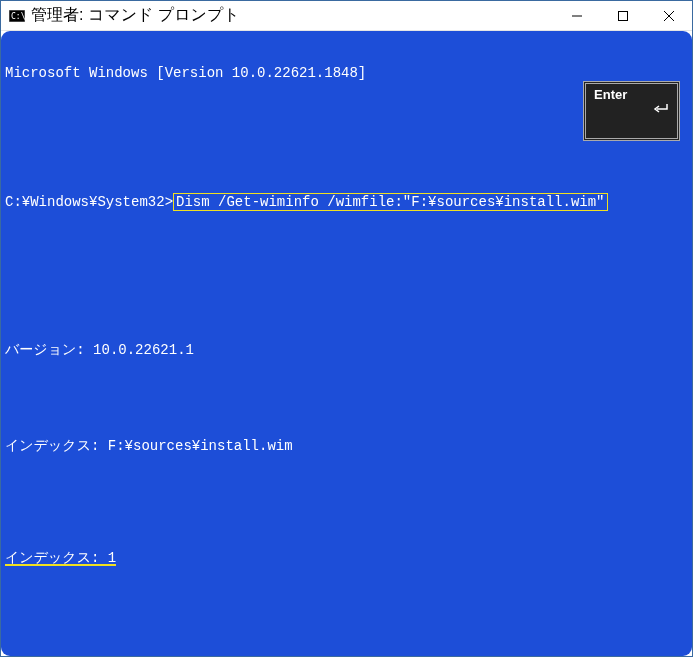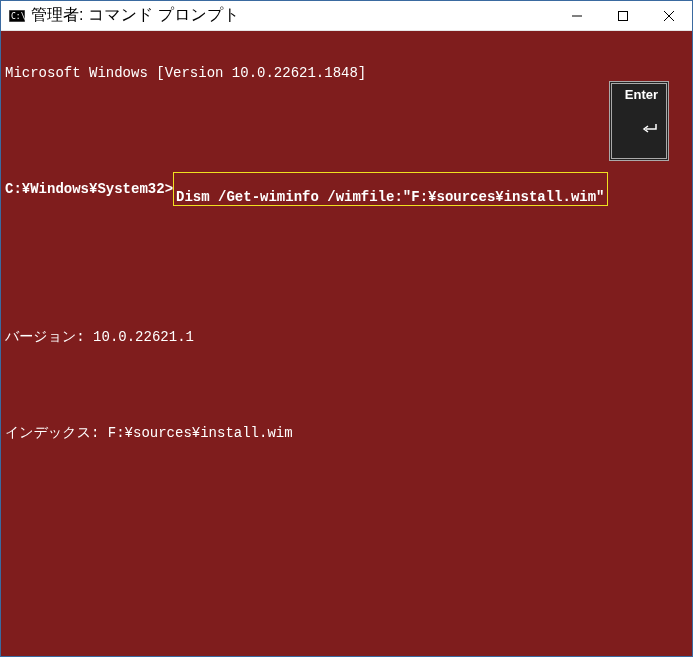--- a/index.html
+++ b/index.html
@@ -35,67 +35,66 @@
     .spacer { flex: 1; }
     .win-btn {
       width: 46px;
       height: 30px;
       display: flex;
       align-items: center;
       justify-content: center;
       color: #000;
     }
     .terminal {
-      background: #7f1d1d;
+      background: #1d4ed8;
       color: #fff;
       font-family: "MS Gothic", "Courier New", monospace;
       font-size: 14px;
       line-height: 16px;
       padding: 2px 4px;
       height: calc(100% - 30px);
       white-space: pre;
       position: relative;
       overflow: hidden;
+      border-radius: 9px;
     }
     .line { white-space: pre; height: 16px; }
     .prompt-row {
       display: flex;
       align-items: center;
       height: 20px;
-      margin-top: 2px;
+      margin-top: 15px;
       margin-bottom: 2px;
-      font-weight: bold;
     }
     .highlight-box {
       border: 1.5px solid #f0e020;
-      padding: 16px 2px;
+      padding: 0 2px;
       display: inline-block;
       height: 18px;
       line-height: 16px;
     }
     .highlight-underline {
       border-bottom: 2px solid #f0e020;
       display: inline-block;
       height: 16px;
     }
     .enter-btn {
       border: 3px double #aaa;
       background: #222;
       color: #fff;
       font-family: Arial, sans-serif;
       font-weight: bold;
       font-size: 13px;
       padding: 3px 8px;
       position: absolute;
-      right: 23px;
+      right: 12px;
       top: 50px;
       display: flex;
-      align-items: flex-end;
+      align-items: flex-start;
       gap: 4px;
-      flex-direction: column;
     }
     .enter-arrow {
       display: inline-block;
     }
   </style>
 </head>
 <body>
 
 <div class="titlebar">
   <span class="titlebar-icon">
@@ -141,20 +140,21 @@
       </svg>
     </span>
   </div>
 
   <div class="line"> </div>
   <div class="line">バージョン: 10.0.22621.1</div>
   <div class="line"> </div>
   <div class="line">インデックス: F:¥sources¥install.wim</div>
   <div class="line"> </div>
 
+  <div class="line"><span class="highlight-underline">インデックス: 1</span></div>
   
   
   
   
 
   
   
   
   
   

